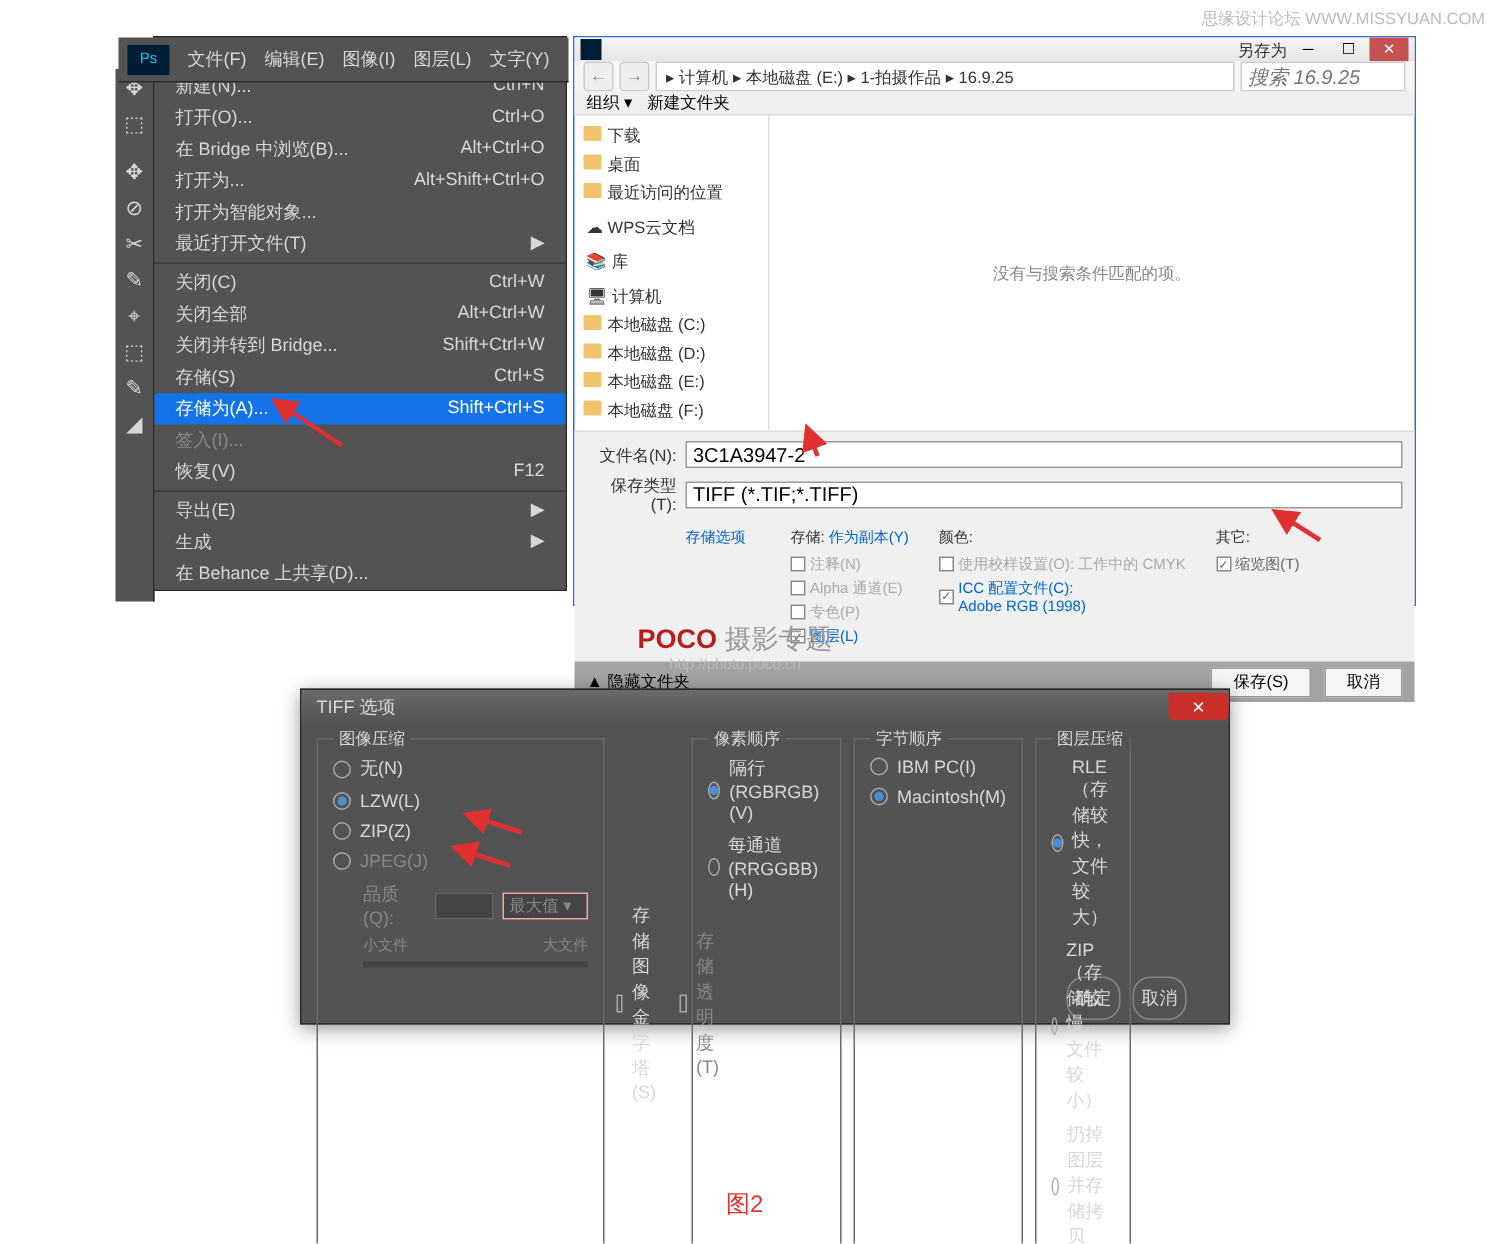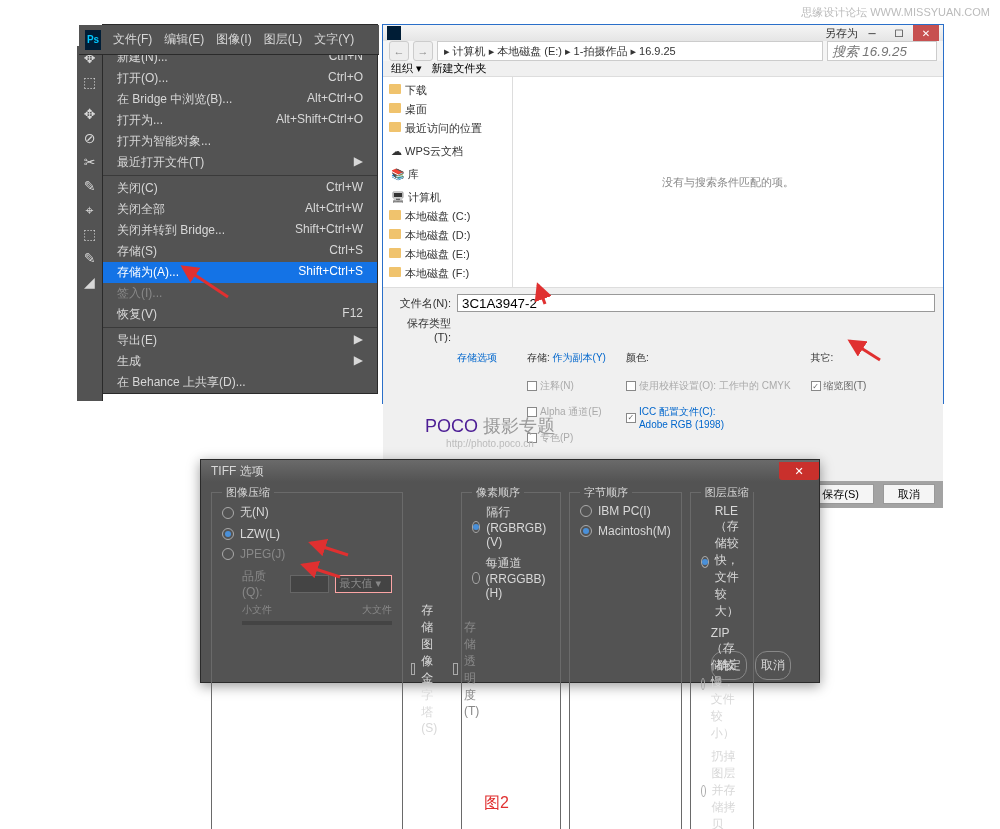--- a/index.html
+++ b/index.html
@@ -4,21 +4,21 @@
 <style>
 * { margin: 0; padding: 0; box-sizing: border-box; font-family: "Microsoft YaHei", Arial, sans-serif; }
 body { background: #fff; width: 1000px; height: 829px; position: relative; font-size: 12px; }
 
 
 .watermark { position: absolute; top: 5px; right: 10px; color: #bbb; font-size: 11px; }
 
 
 .ps-panel { position: absolute; left: 78px; top: 24px; width: 300px; background: #535353; border: 1px solid #2a2a2a; }
 .ps-titlebar { background: #535353; padding: 3px 0; display: flex; align-items: center; border-bottom: 1px solid #2a2a2a; }
-.ps-logo { width: 16px; height: 20px; background: #001d36; color: #00c8ff; font-weight: bold; font-size: 10px; display: flex; align-items: center; justify-content: center; margin: 0 6px; }
+.ps-logo { width: 28px; height: 20px; background: #001d36; color: #00c8ff; font-weight: normal; font-size: 10px; display: flex; align-items: center; justify-content: center; margin: 0 6px; }
 .ps-menuitem { color: #d8d8d8; padding: 3px 6px; font-size: 12px; cursor: pointer; }
 .ps-dropdown { background: #535353; color: #d8d8d8; }
 .ps-row { display: flex; justify-content: space-between; padding: 2px 14px; cursor: pointer; }
 .ps-row.highlight { background: #1473e6; color: #fff; }
 .ps-row.disabled { color: #888; }
 .ps-sep { border-top: 1px solid #3a3a3a; margin: 2px 0; }
 .ps-right { text-align: right; }
 .ps-tools-col { position: absolute; left: -1px; top: 22px; width: 26px; background: #535353; border-right: 1px solid #2a2a2a; display: flex; flex-direction: column; align-items: center; }
 .ps-tool { width: 24px; height: 24px; color: #d8d8d8; display: flex; align-items: center; justify-content: center; font-size: 14px; cursor: pointer; }
 
@@ -39,33 +39,33 @@
 .saveas-sidebar { width: 130px; border-right: 1px solid #ddd; padding: 4px; color: #333; }
 .sb-item { padding: 2px 4px 2px 18px; position: relative; cursor: pointer; }
 .sb-item::before { content: ''; position: absolute; left: 2px; top: 3px; width: 12px; height: 10px; background: #f0c36d; border-radius: 1px; }
 .sb-header { font-weight: normal; padding: 6px 4px 2px 4px; }
 .saveas-main { flex: 1; display: flex; align-items: center; justify-content: center; color: #888; }
 .saveas-bottom { padding: 6px 8px; border-top: 1px solid #ddd; background: #f0f0f0; }
 .saveas-field { display: flex; align-items: center; margin-bottom: 4px; }
 .saveas-label { width: 60px; text-align: right; margin-right: 6px; color: #333; }
 .saveas-input { flex: 1; border: 1px solid #999; height: 18px; padding: 0 4px; background: #fff; }
 .saveas-options { display: flex; padding: 4px 0 4px 66px; gap: 20px; font-size: 10px; }
-.saveas-col { display: flex; flex-direction: column; gap: 12px; }
+.saveas-col { display: flex; flex-direction: column; gap: 2px; }
 .saveas-col-label { color: #333; margin-bottom: 2px; }
 .saveas-chk { display: flex; align-items: center; gap: 3px; color: #666; }
 .saveas-chk.disabled { color: #aaa; }
 .saveas-chk .box { width: 10px; height: 10px; border: 1px solid #888; background: #fff; display: inline-flex; align-items: center; justify-content: center; font-size: 8px; }
 .saveas-link { color: #0066cc; }
 .saveas-footer { display: flex; justify-content: space-between; align-items: center; padding: 6px 8px; background: #a3a3a3; }
 .saveas-actbtn { padding: 3px 14px; border: 1px solid #999; background: #f5f5f5; cursor: pointer; margin-left: 6px; }
 
 
 .poco-logo { position: absolute; left: 425px; top: 414px; text-align: center; color: #999; }
 .poco-main { font-size: 18px; }
-.poco-main .bold { font-weight: normal; color: #4c1d95; }
+.poco-main .bold { font-weight: bold; color: #b91c1c; }
 .poco-sub { font-size: 10px; color: #bbb; }
 
 
 .tiff-dialog { position: absolute; left: 200px; top: 459px; width: 620px; height: 224px; background: #535353; border: 1px solid #2a2a2a; color: #d8d8d8; box-shadow: 0 3px 12px rgba(0,0,0,0.4); }
 .tiff-titlebar { height: 22px; background: linear-gradient(#6a6a6a,#535353); display: flex; align-items: center; justify-content: space-between; padding: 0 0 0 10px; font-size: 12px; }
 .tiff-close { width: 40px; height: 18px; background: #c9302c; color: #fff; display: flex; align-items: center; justify-content: center; border-radius: 0 0 3px 3px; font-size: 11px; }
 .tiff-body { display: flex; padding: 10px; gap: 10px; }
 .tiff-col { display: flex; gap: 8px; }
 .tiff-group { border: 1px solid #6a6a6a; padding: 8px 10px; position: relative; }
 .tiff-legend { position: absolute; top: -8px; left: 10px; background: #535353; padding: 0 4px; font-size: 11px; }
@@ -232,20 +232,21 @@
     </div>
     <div class="saveas-main">没有与搜索条件匹配的项。</div>
   </div>
   <div class="saveas-bottom">
     <div class="saveas-field">
       <div class="saveas-label">文件名(N):</div>
       <input class="saveas-input" value="3C1A3947-2" style="">
     </div>
     <div class="saveas-field">
       <div class="saveas-label">保存类型(T):</div>
+      <input class="saveas-input" value="TIFF (*.TIF;*.TIFF)" style="">
     </div>
     <div class="saveas-options">
       <div style="width:50px"><span class="saveas-link">存储选项</span></div>
       <div class="saveas-col">
         <div class="saveas-col-label"><span>存储:</span> <span class="saveas-link">作为副本(Y)</span></div>
         <div class="saveas-chk disabled">
             <span class="box"></span>
             <span>注释(N)</span>
           </div>
         <div class="saveas-chk disabled">
@@ -315,20 +316,24 @@
     <div class="tiff-col" style="width:240px">
       <div class="tiff-group">
         <div class="tiff-legend">图像压缩</div>
         <div class="tiff-radio">
             <span class="dot"></span>
             <span>无(N)</span>
           </div>
         <div class="tiff-radio selected">
             <span class="dot"></span>
             <span>LZW(L)</span>
+          </div>
+        <div class="tiff-radio">
+            <span class="dot"></span>
+            <span>ZIP(Z)</span>
           </div>
         <div class="tiff-radio disabled">
             <span class="dot"></span>
             <span>JPEG(J)</span>
           </div>
         <div class="tiff-quality">
           <span>品质(Q):</span>
           <div class="tiff-q-input"></div>
           <div class="tiff-q-select">最大值 ▾</div>
         </div>

